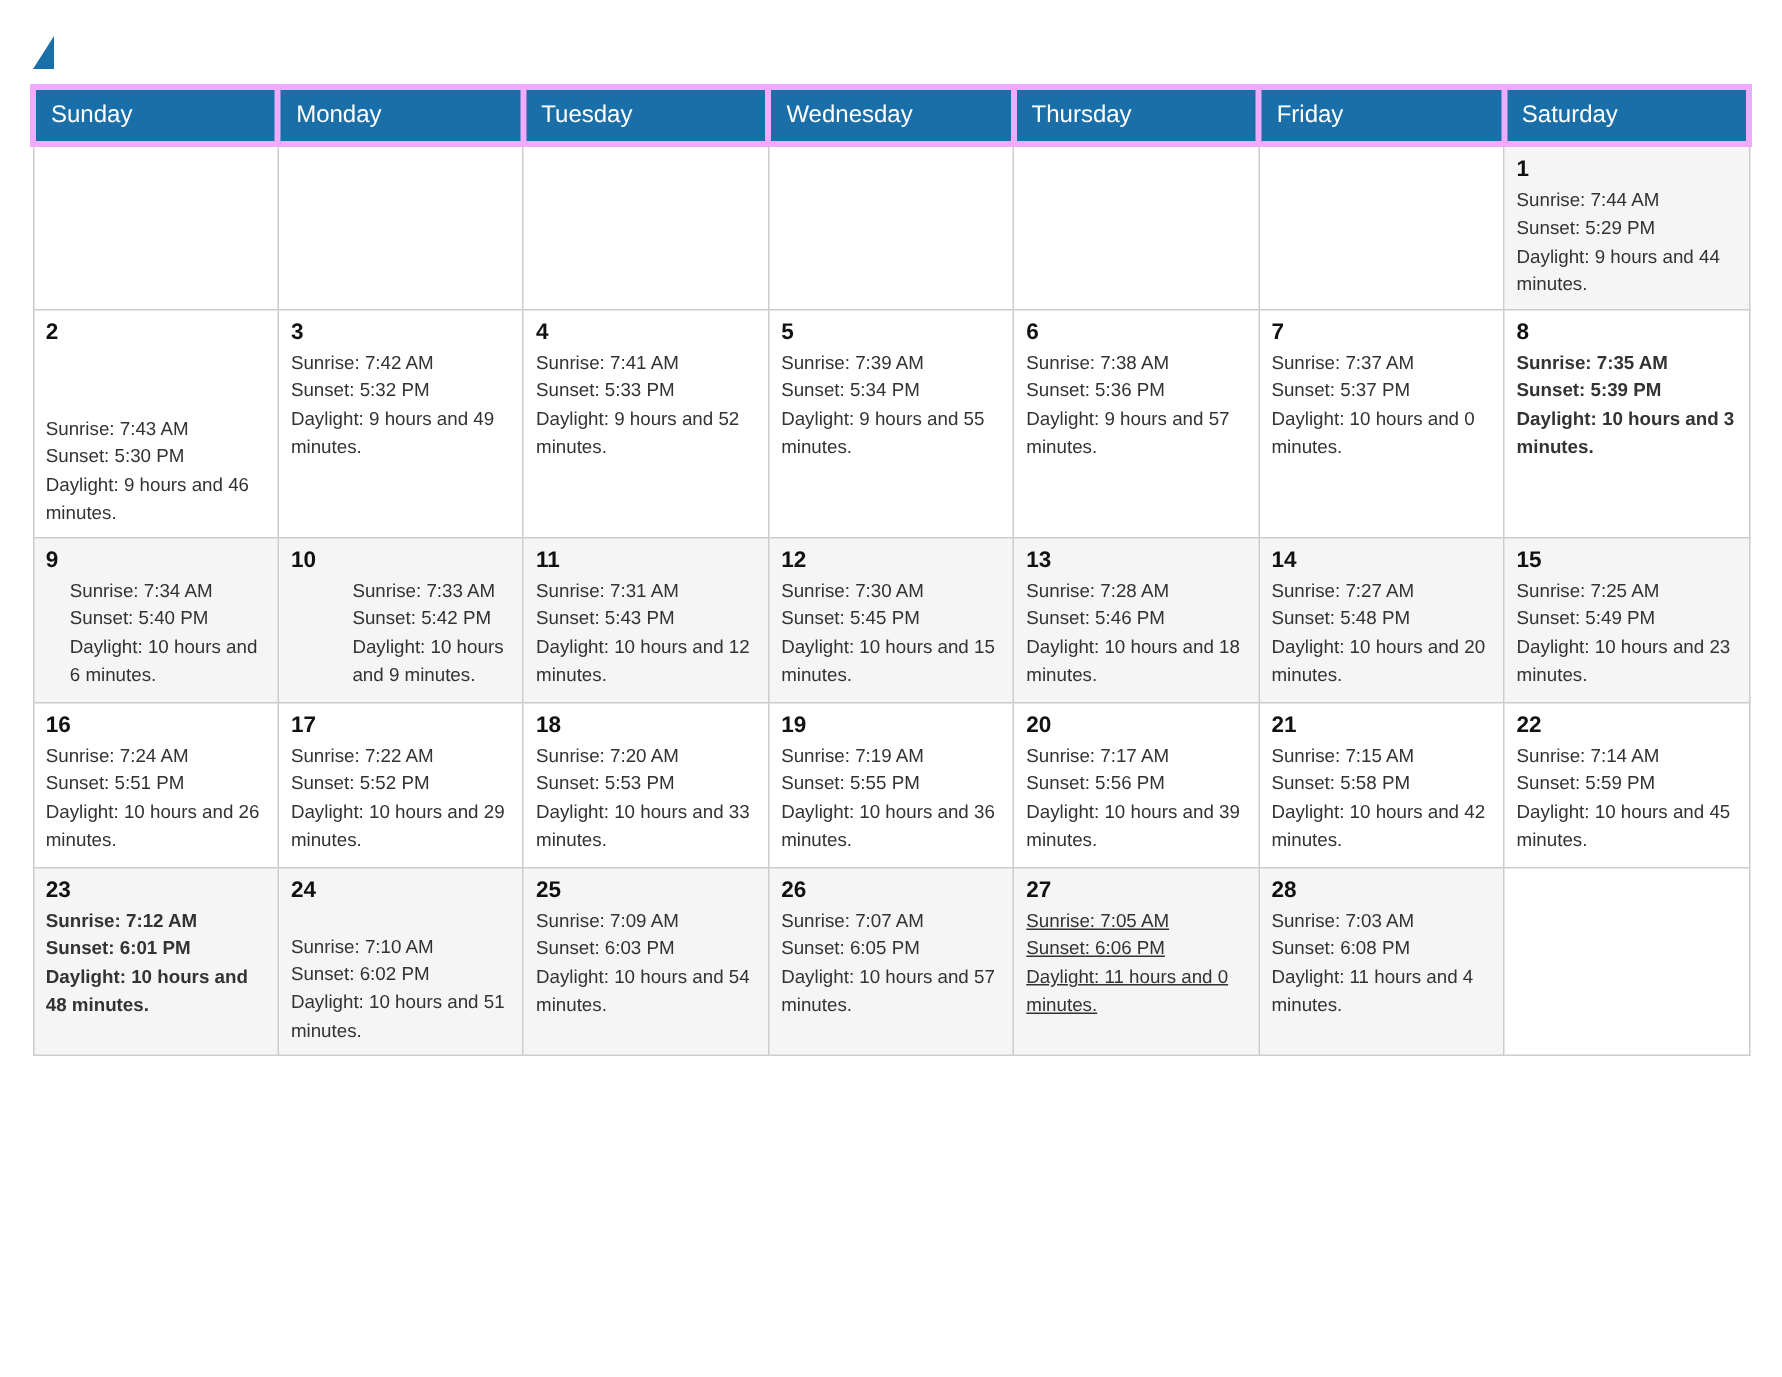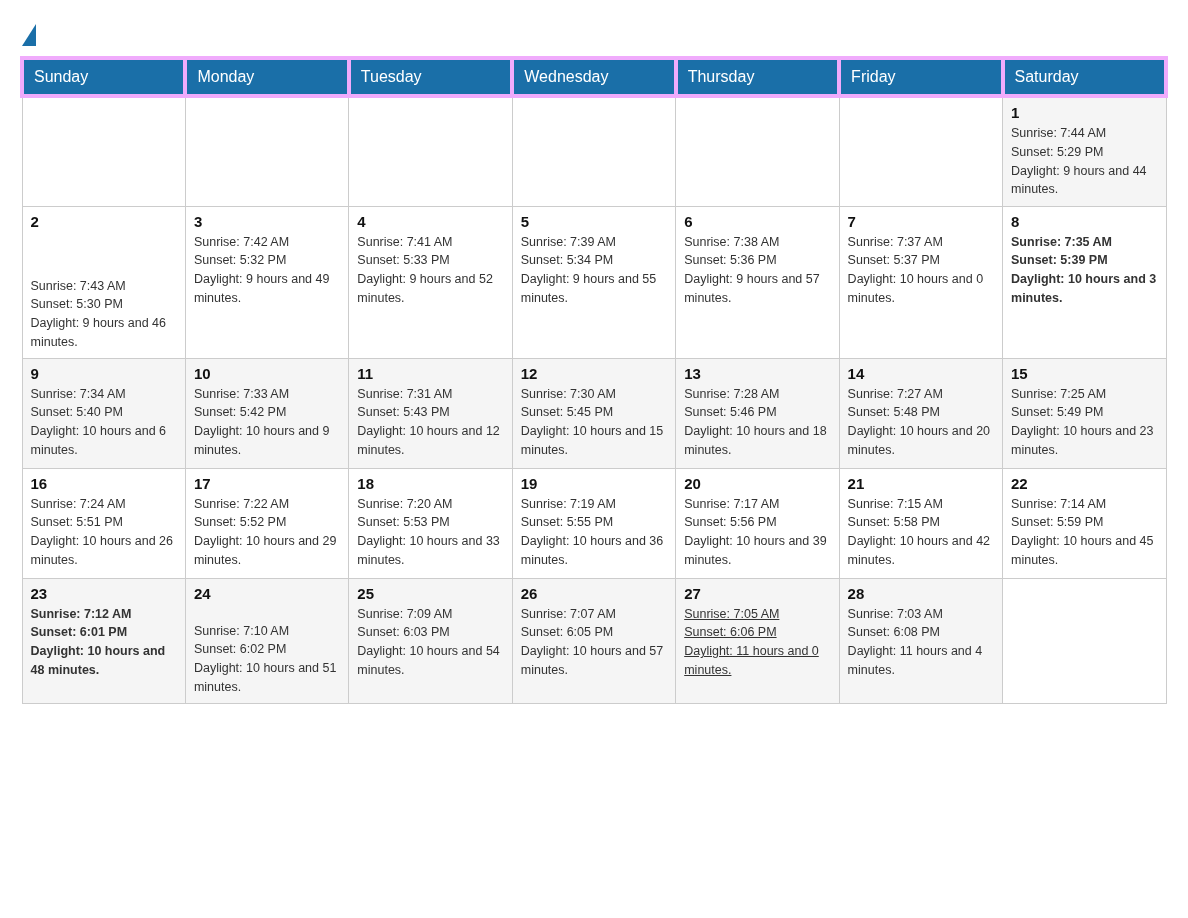--- a/index.html
+++ b/index.html
@@ -189,27 +189,27 @@
         <td>
           <div class="day-number">8</div>
           <div class="day-info" style="white-space: pre-line; font-weight: bold;">Sunrise: 7:35 AM
 Sunset: 5:39 PM
 Daylight: 10 hours and 3 minutes.</div>
         </td>
       </tr>
       <tr>
         <td>
           <div class="day-number">9</div>
-          <div class="day-info" style="white-space: pre-line;">Sunrise: 7:34 AM
+          <div class="day-info" style="white-space: pre-line; margin-left: 16px;">Sunrise: 7:34 AM
 Sunset: 5:40 PM
 Daylight: 10 hours and 6 minutes.</div>
         </td>
         <td>
           <div class="day-number">10</div>
-          <div class="day-info" style="white-space: pre-line;">Sunrise: 7:33 AM
+          <div class="day-info" style="white-space: pre-line; margin-left: 41px;">Sunrise: 7:33 AM
 Sunset: 5:42 PM
 Daylight: 10 hours and 9 minutes.</div>
         </td>
         <td>
           <div class="day-number">11</div>
           <div class="day-info" style="white-space: pre-line;">Sunrise: 7:31 AM
 Sunset: 5:43 PM
 Daylight: 10 hours and 12 minutes.</div>
         </td>
         <td>

